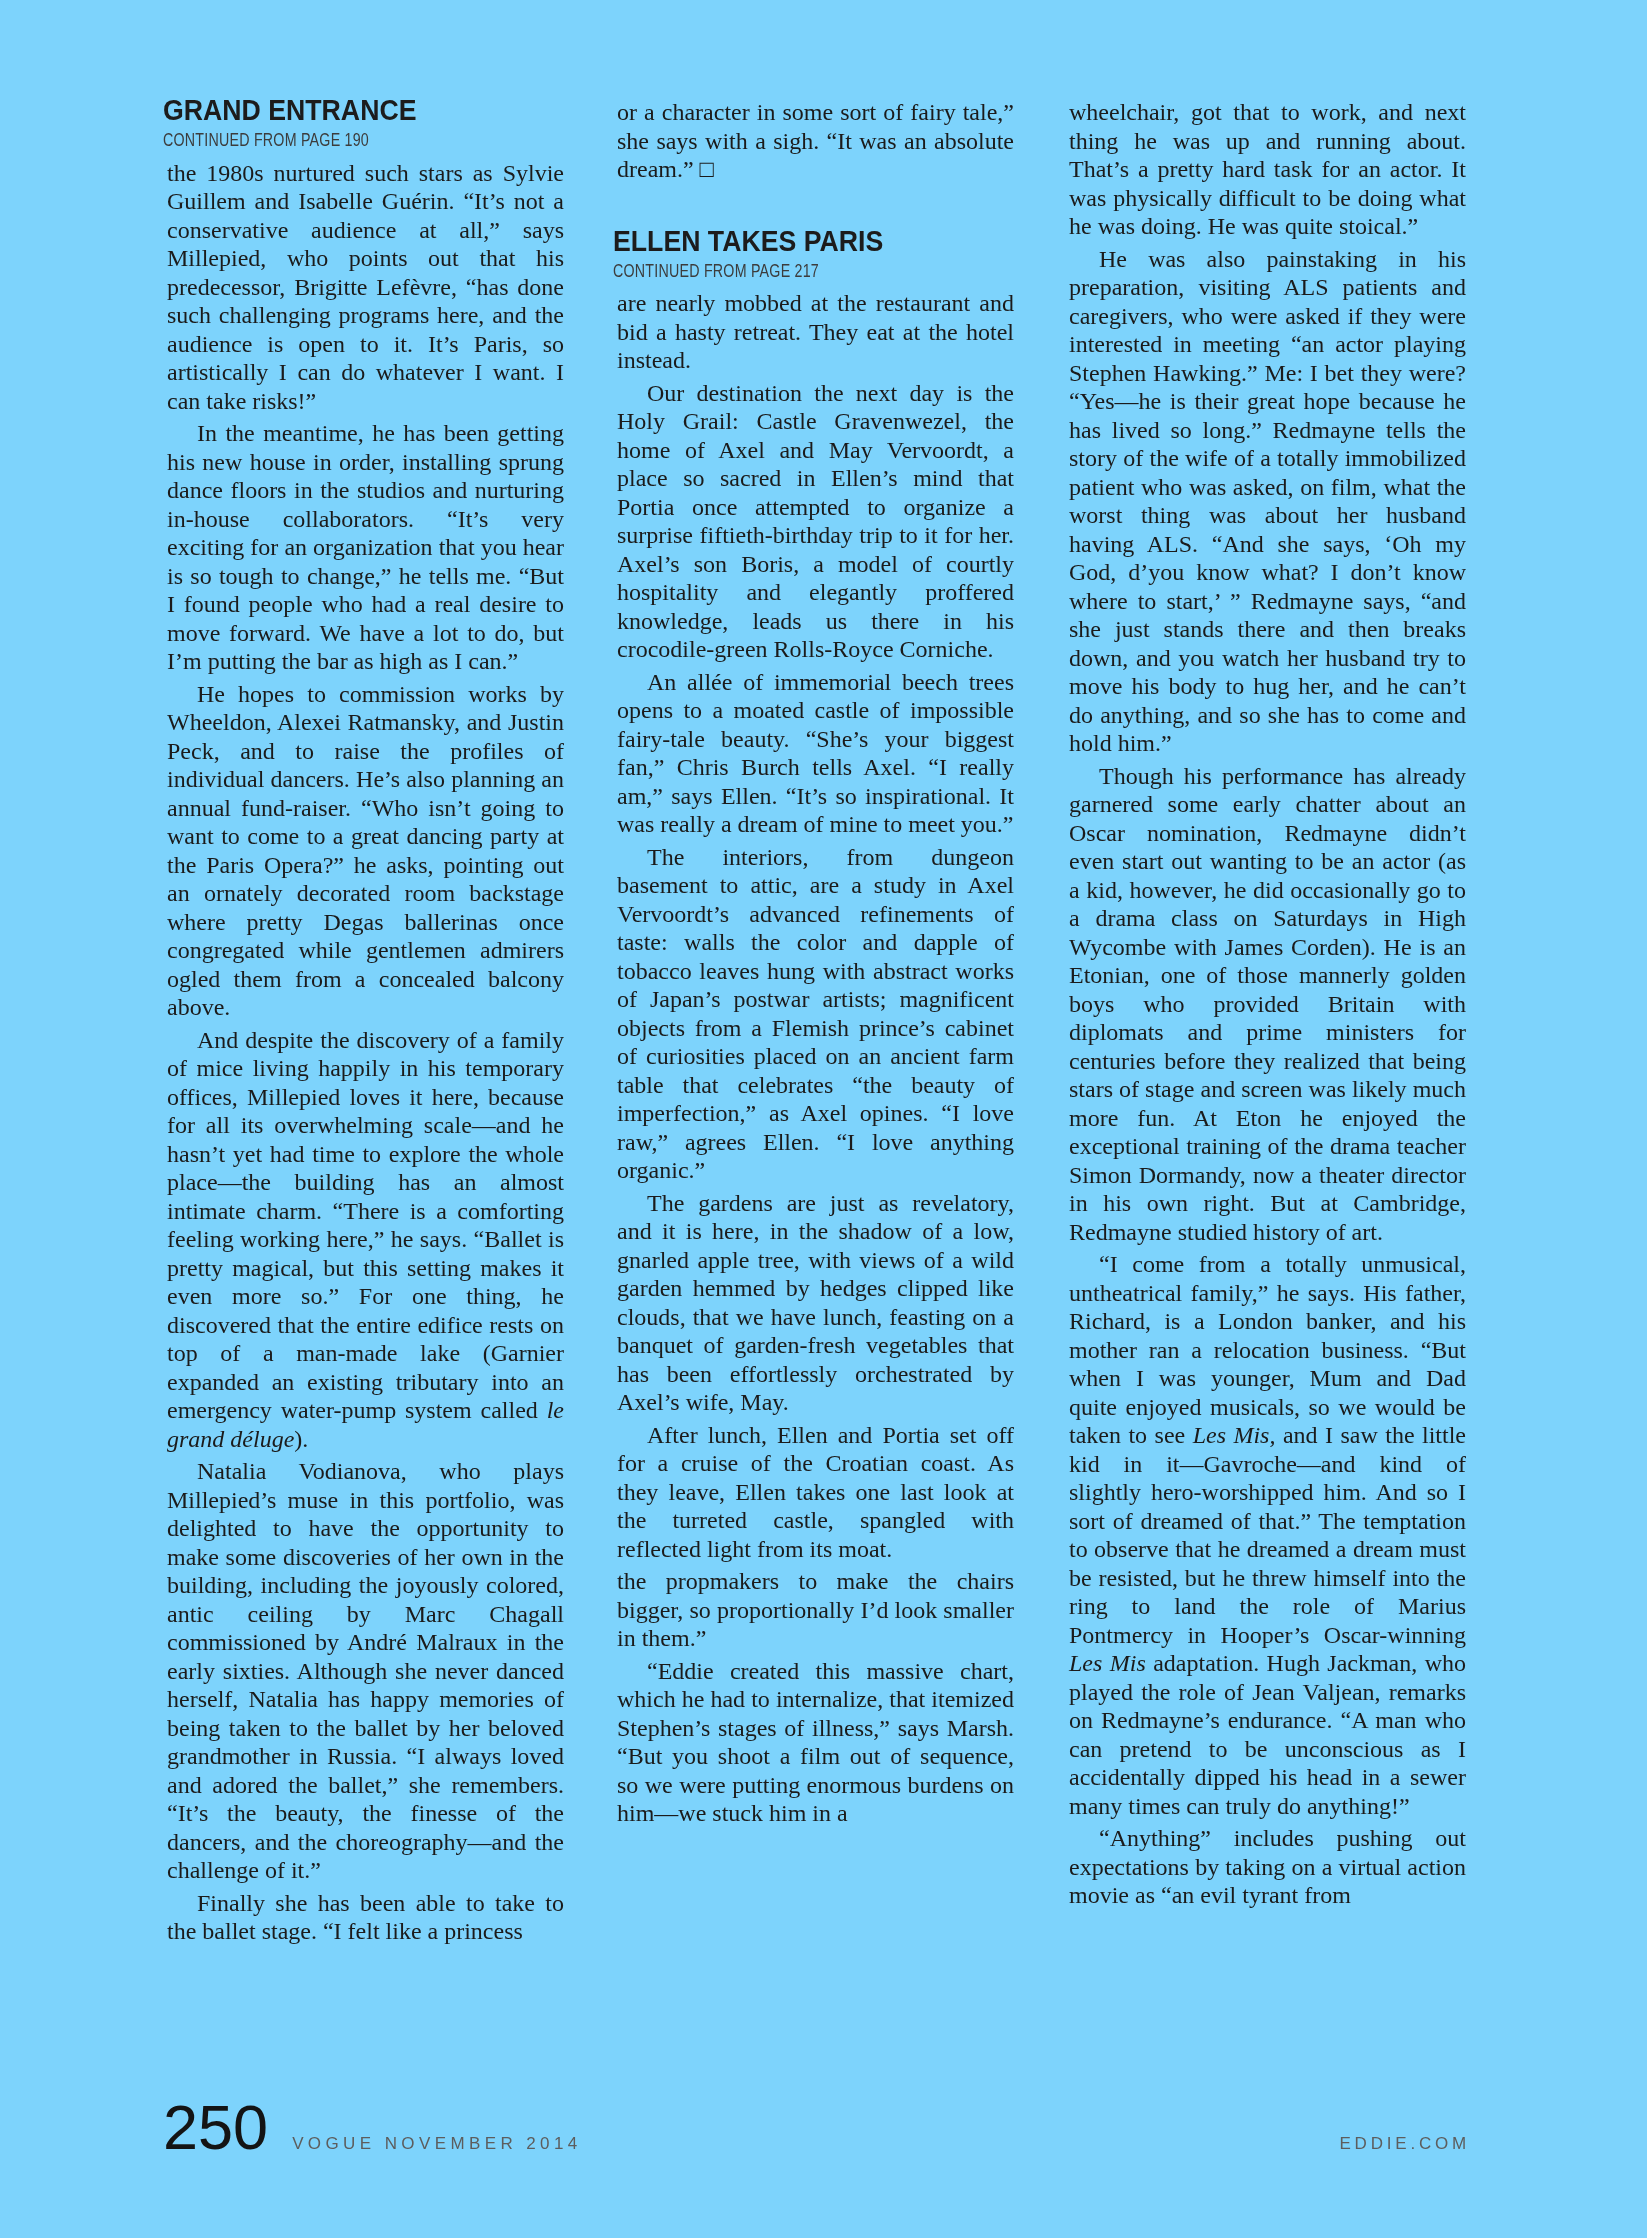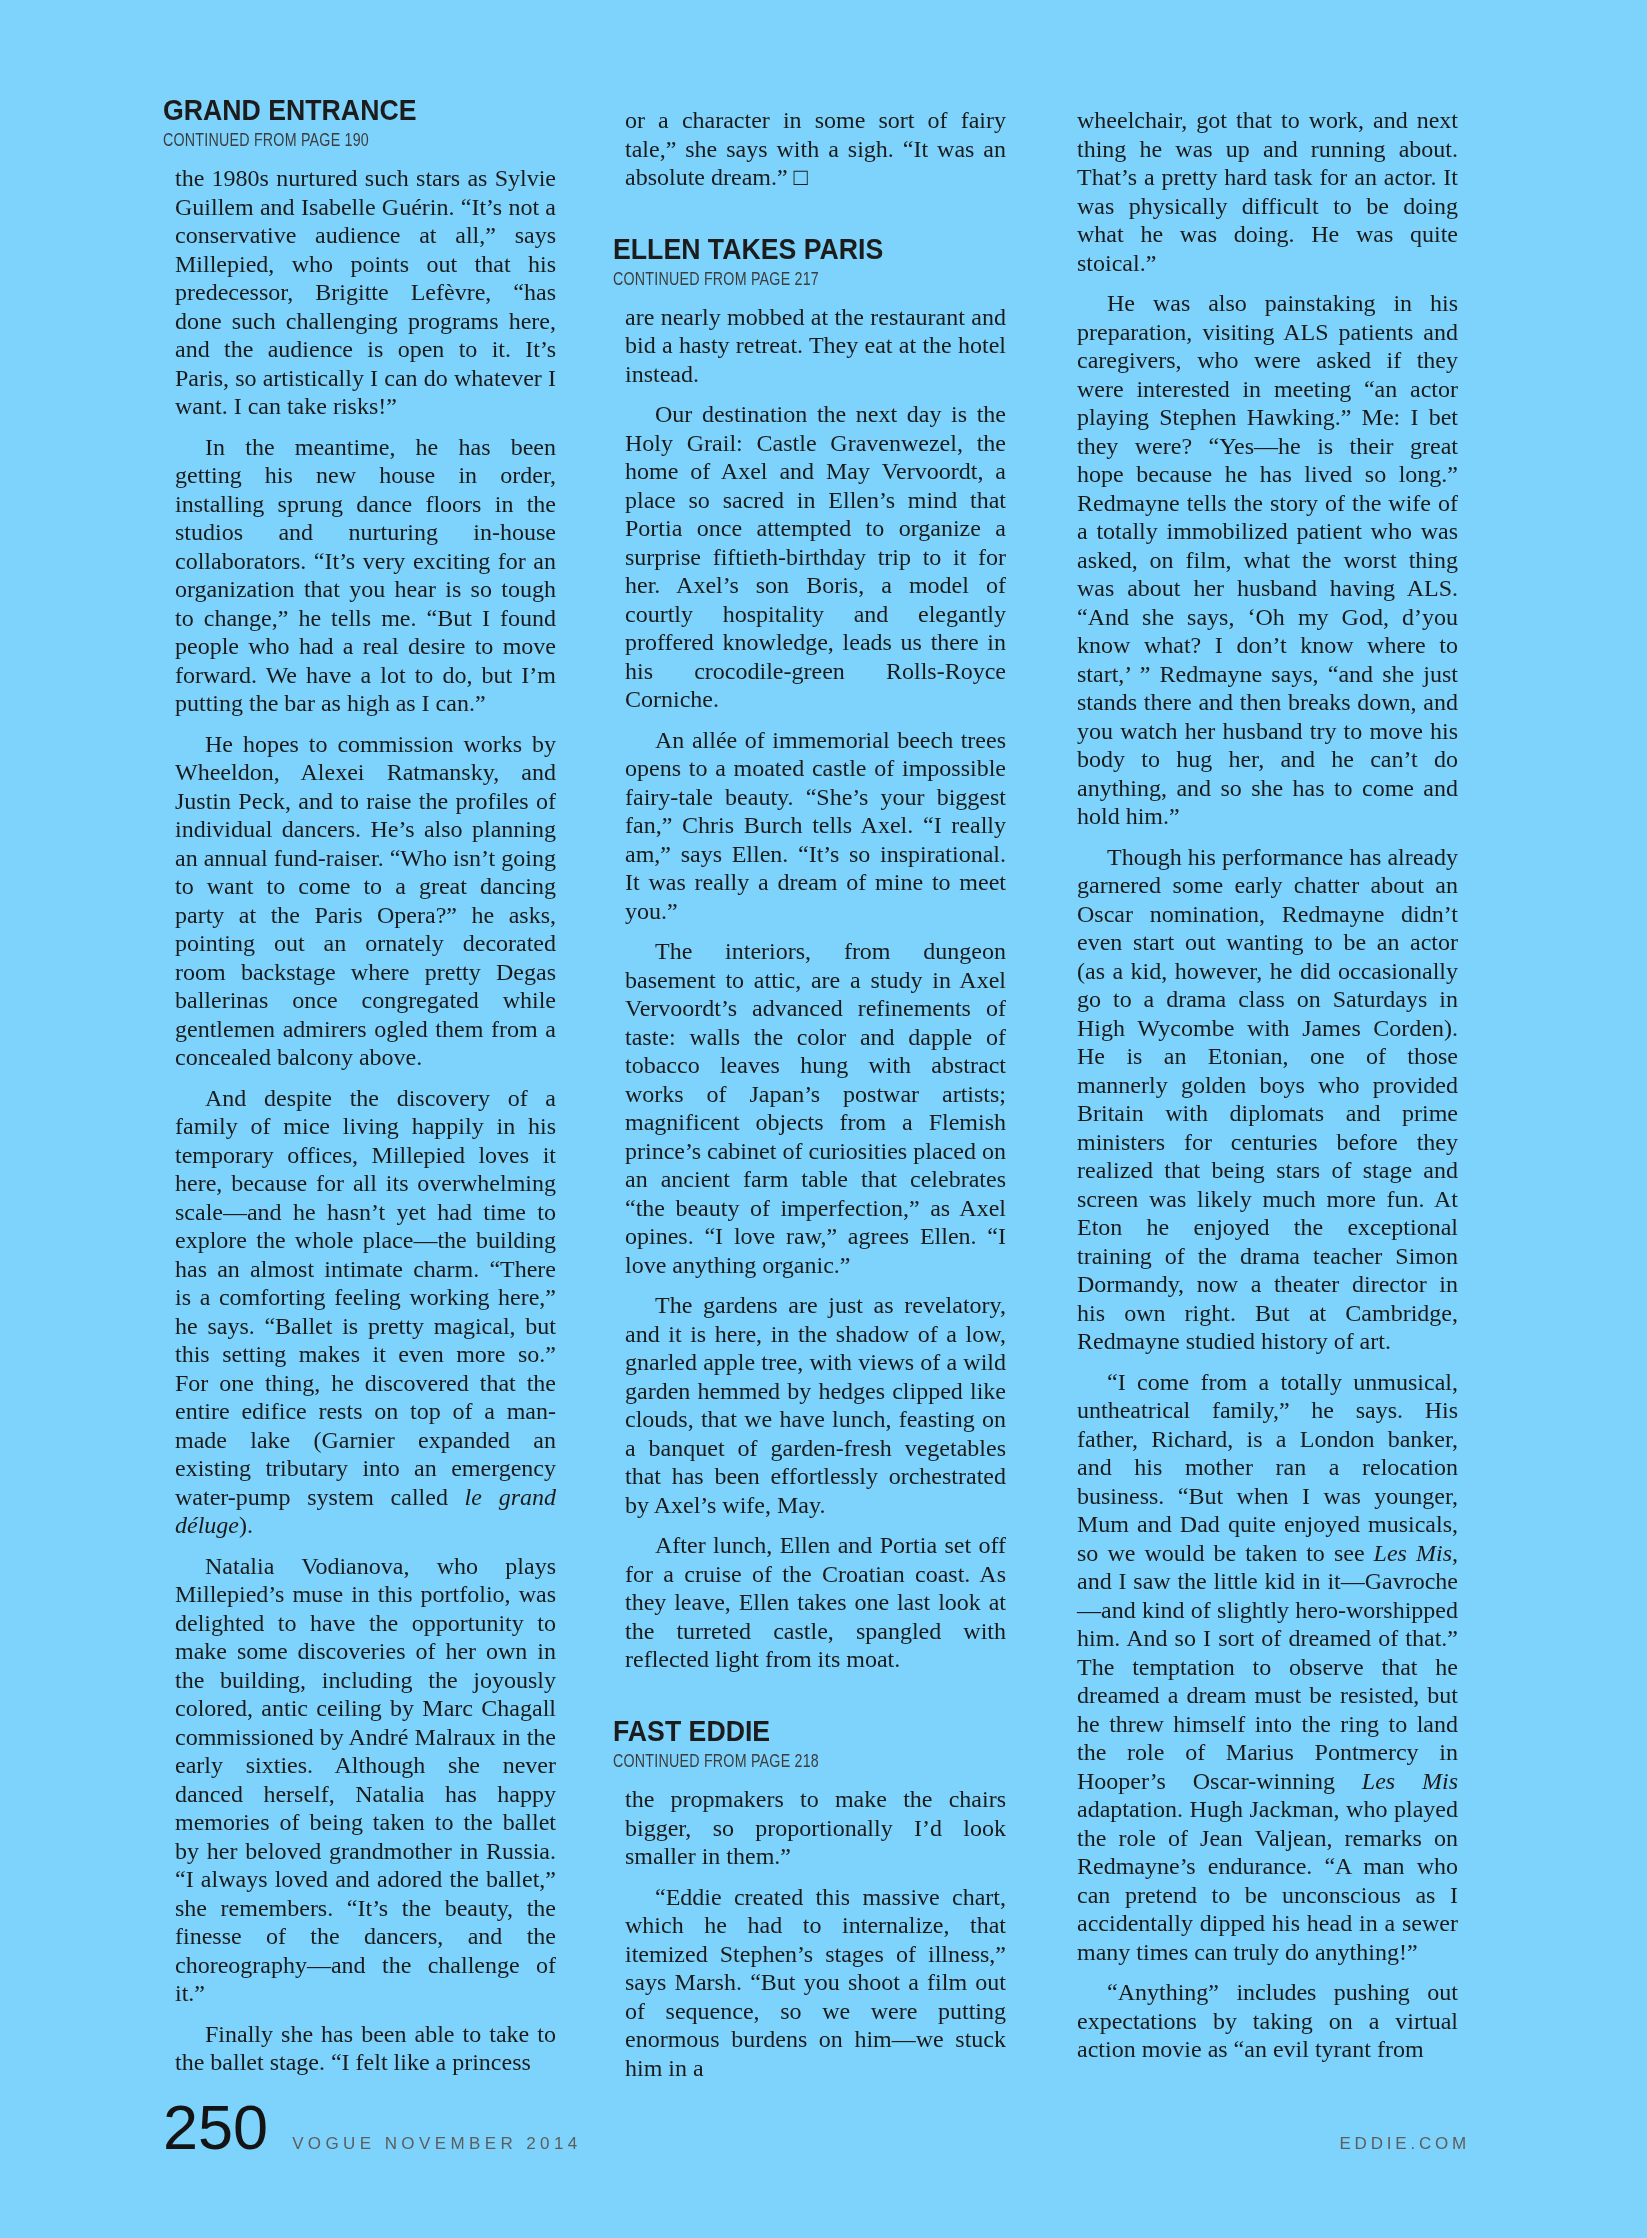--- a/index.html
+++ b/index.html
@@ -31,21 +31,21 @@
     white-space:nowrap;letter-spacing:0px;
   }
   .kicker{
     font-family:"Liberation Sans",sans-serif;
     font-weight:400;font-size:19px;line-height:24px;
     color:#3c3c3c;margin:1.3px 0 0 0;
     display:inline-block;transform:scaleX(0.75);transform-origin:left bottom;
     white-space:nowrap;letter-spacing:0.3px;
   }
   .art-head .stack{display:flex;flex-direction:column;align-items:flex-start;}
-  p.para{margin:12px;text-indent:30px;}
+  p.para{margin:4px;text-indent:30px;}
   p.para.flush{text-indent:0;}
   .ital{font-style:italic;}
   .footer{
     position:absolute;left:163px;top:2102px;width:1307px;
     display:flex;align-items:baseline;
   }
   .pagenum{
     font-family:Liberation Sans, sans-serif;
     font-size:63px;line-height:51px;color:#141414;
   }
@@ -90,26 +90,20 @@
       </div>
       <p class="para flush"><span>are nearly mobbed at the restaurant and bid a hasty retreat. They eat at the hotel instead.</span></p>
       <p class="para"><span>Our destination the next day is the Holy Grail: Castle Gravenwezel, the home of Axel and May Vervoordt, a place so sacred in Ellen’s mind that Portia once attempted to organize a surprise fiftieth-birthday trip to it for her. Axel’s son Boris, a model of courtly hospitality and elegantly proffered knowledge, leads us there in his crocodile-green Rolls-Royce Corniche.</span></p>
       <p class="para"><span>An allée of immemorial beech trees opens to a moated castle of impossible fairy-tale beauty. “She’s your biggest fan,” Chris Burch tells Axel. “I really am,” says Ellen. “It’s so inspirational. It was really a dream of mine to meet you.”</span></p>
       <p class="para"><span>The interiors, from dungeon basement to attic, are a study in Axel Vervoordt’s advanced refinements of taste: walls the color and dapple of tobacco leaves hung with abstract works of Japan’s postwar artists; magnificent objects from a Flemish prince’s cabinet of curiosities placed on an ancient farm table that celebrates “the beauty of imperfection,” as Axel opines. “I love raw,” agrees Ellen. “I love anything organic.”</span></p>
       <p class="para"><span>The gardens are just as revelatory, and it is here, in the shadow of a low, gnarled apple tree, with views of a wild garden hemmed by hedges clipped like clouds, that we have lunch, feasting on a banquet of garden-fresh vegetables that has been effortlessly orchestrated by Axel’s wife, May.</span></p>
       <p class="para"><span>After lunch, Ellen and Portia set off for a cruise of the Croatian coast. As they leave, Ellen takes one last look at the turreted castle, spangled with reflected light from its moat.</span></p>
     </section>
 
     <section>
-      <div class="art-head not-first">
-        <div class="stack">
-          <h2 class="headline">FAST EDDIE</h2>
-          <div class="kicker">CONTINUED FROM PAGE 218</div>
-        </div>
-      </div>
       <p class="para flush"><span>the propmakers to make the chairs bigger, so proportionally I’d look smaller in them.”</span></p>
       <p class="para"><span>“Eddie created this massive chart, which he had to internalize, that itemized Stephen’s stages of illness,” says Marsh. “But you shoot a film out of sequence, so we were putting enormous burdens on him—we stuck him in a </span></p>
     </section>
   </div>
 
   <div class="col col-3">
     <p class="para flush"><span>wheelchair, got that to work, and next thing he was up and running about. That’s a pretty hard task for an actor. It was physically difficult to be doing what he was doing. He was quite stoical.”</span></p>
     <p class="para"><span>He was also painstaking in his preparation, visiting ALS patients and caregivers, who were asked if they were interested in meeting “an actor playing Stephen Hawking.” Me: I bet they were? “Yes—he is their great hope because he has lived so long.” Redmayne tells the story of the wife of a totally immobilized patient who was asked, on film, what the worst thing was about her husband having ALS. “And she says, ‘Oh my God, d’you know what? I don’t know where to start,’ ” Redmayne says, “and she just stands there and then breaks down, and you watch her husband try to move his body to hug her, and he can’t do anything, and so she has to come and hold him.”</span></p>
     <p class="para"><span>Though his performance has already garnered some early chatter about an Oscar nomination, Redmayne didn’t even start out wanting to be an actor (as a kid, however, he did occasionally go to a drama class on Saturdays in High Wycombe with James Corden). He is an Etonian, one of those mannerly golden boys who provided Britain with diplomats and prime ministers for centuries before they realized that being stars of stage and screen was likely much more fun. At Eton he enjoyed the exceptional training of the drama teacher Simon Dormandy, now a theater director in his own right. But at Cambridge, Redmayne studied history of art.</span></p>
     <p class="para"><span>“I come from a totally unmusical, untheatrical family,” he says. His father, Richard, is a London banker, and his mother ran a relocation business. “But when I was younger, Mum and Dad quite enjoyed musicals, so we would be taken to see </span><span class="ital">Les Mis,</span><span> and I saw the little kid in it—Gavroche—and kind of slightly hero-worshipped him. And so I sort of dreamed of that.” The temptation to observe that he dreamed a dream must be resisted, but he threw himself into the ring to land the role of Marius Pontmercy in Hooper’s Oscar-winning </span><span class="ital">Les Mis</span><span> adaptation. Hugh Jackman, who played the role of Jean Valjean, remarks on Redmayne’s endurance. “A man who can pretend to be unconscious as I accidentally dipped his head in a sewer many times can truly do anything!”</span></p>

